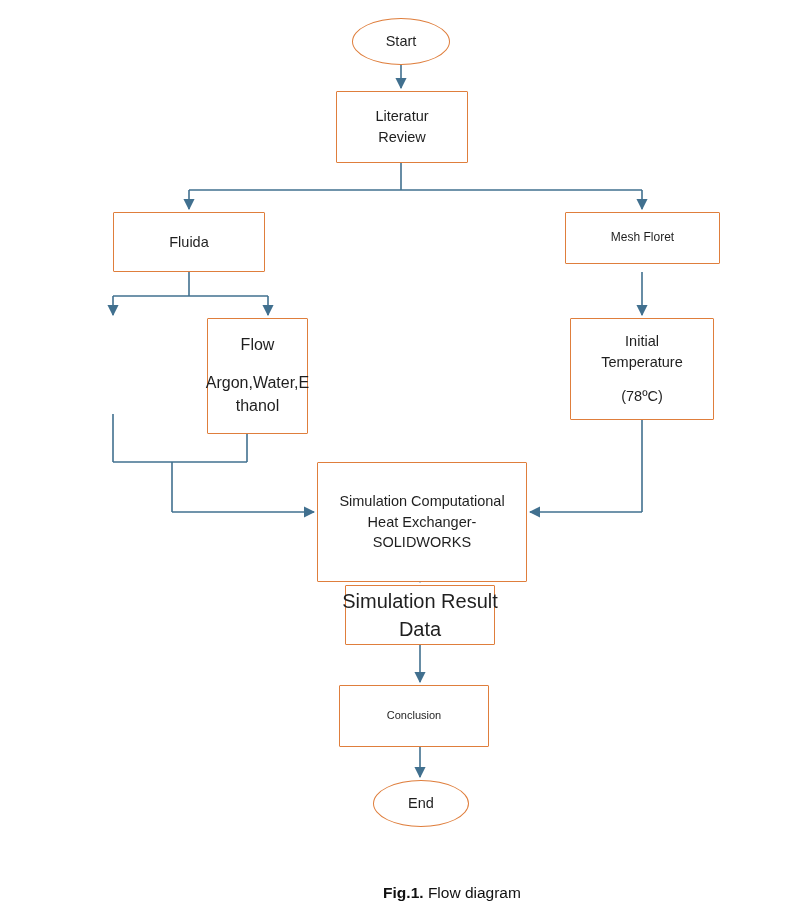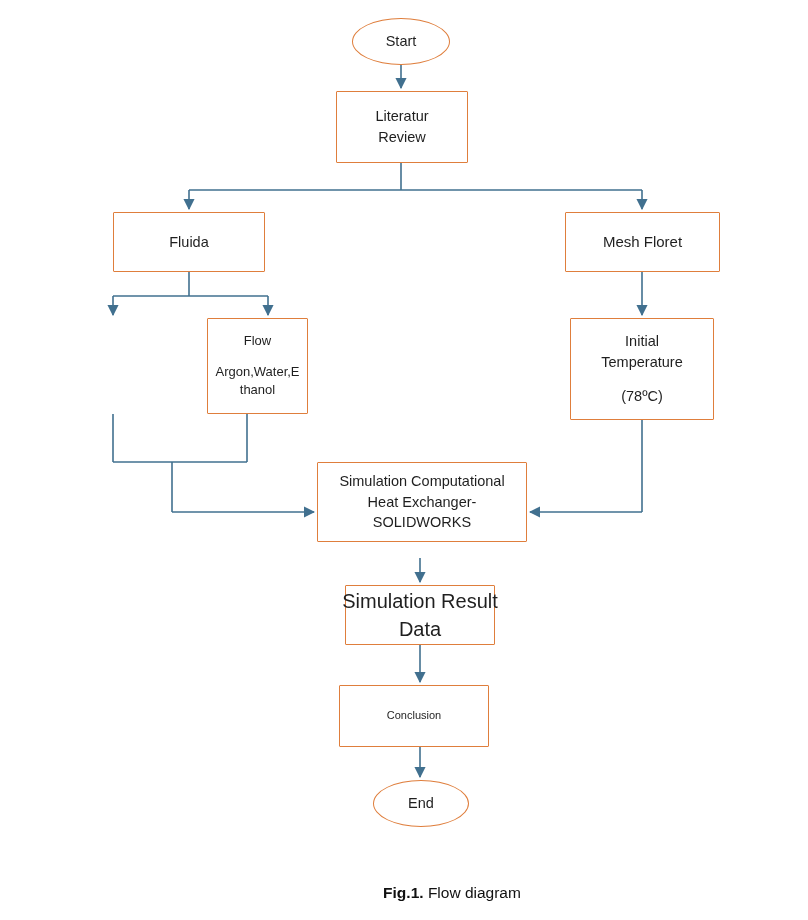--- a/index.html
+++ b/index.html
@@ -125,38 +125,38 @@
 
   <div class="node process" style="left:336px; top:91px; width:132px; height:72px; font-size:14.5px;">
     <span class="line">Literatur</span>
     <span class="line">Review</span>
   </div>
 
   <div class="node process" style="left:113px; top:212px; width:152px; height:60px; font-size:14.5px;">
     <span class="line">Fluida</span>
   </div>
 
-  <div class="node process" style="left:565px; top:212px; width:155px; height:60px; font-size:15px;">
+  <div class="node process" style="left:565px; top:212px; width:155px; height:52px; font-size:12px;">
     <span class="line">Mesh Floret</span>
   </div>
 
 
-  <div class="node process" style="left:207px; top:318px; width:101px; height:96px; font-size:13px;">
+  <div class="node process" style="left:207px; top:318px; width:101px; height:116px; font-size:16px;">
     <span class="line">Flow</span>
     <span class="line gap">Argon,Water,E</span>
     <span class="line">thanol</span>
   </div>
 
   <div class="node process" style="left:570px; top:318px; width:144px; height:102px; font-size:14.5px;">
     <span class="line">Initial</span>
     <span class="line">Temperature</span>
     <span class="line gap">(78ºC)</span>
   </div>
 
-  <div class="node process" style="left:317px; top:462px; width:210px; height:80px; font-size:14.5px;">
+  <div class="node process" style="left:317px; top:462px; width:210px; height:120px; font-size:14.5px;">
     <span class="line">Simulation Computational</span>
     <span class="line">Heat Exchanger-</span>
     <span class="line">SOLIDWORKS</span>
   </div>
 
   <div class="node process" style="left:345px; top:585px; width:150px; height:60px; font-size:20px;">
     <span class="line">Simulation Result</span>
     <span class="line">Data</span>
   </div>
 

